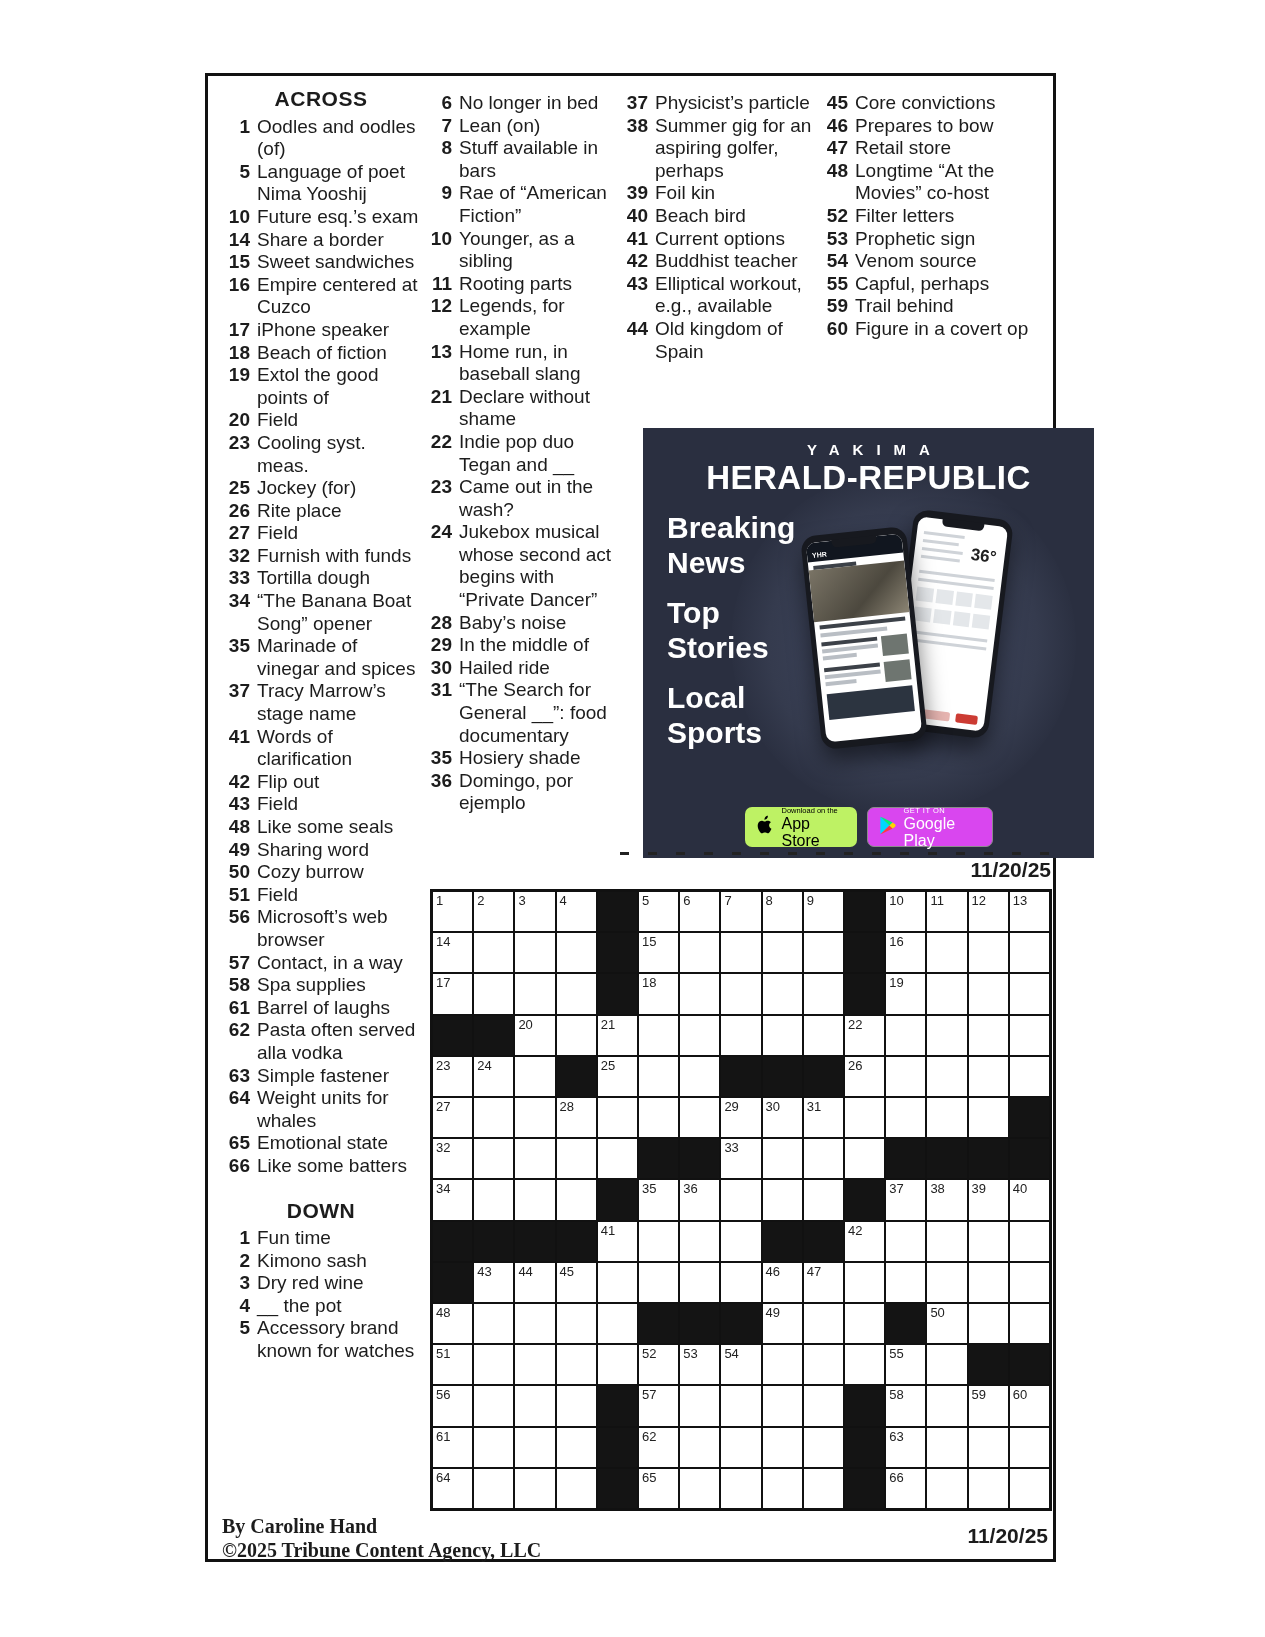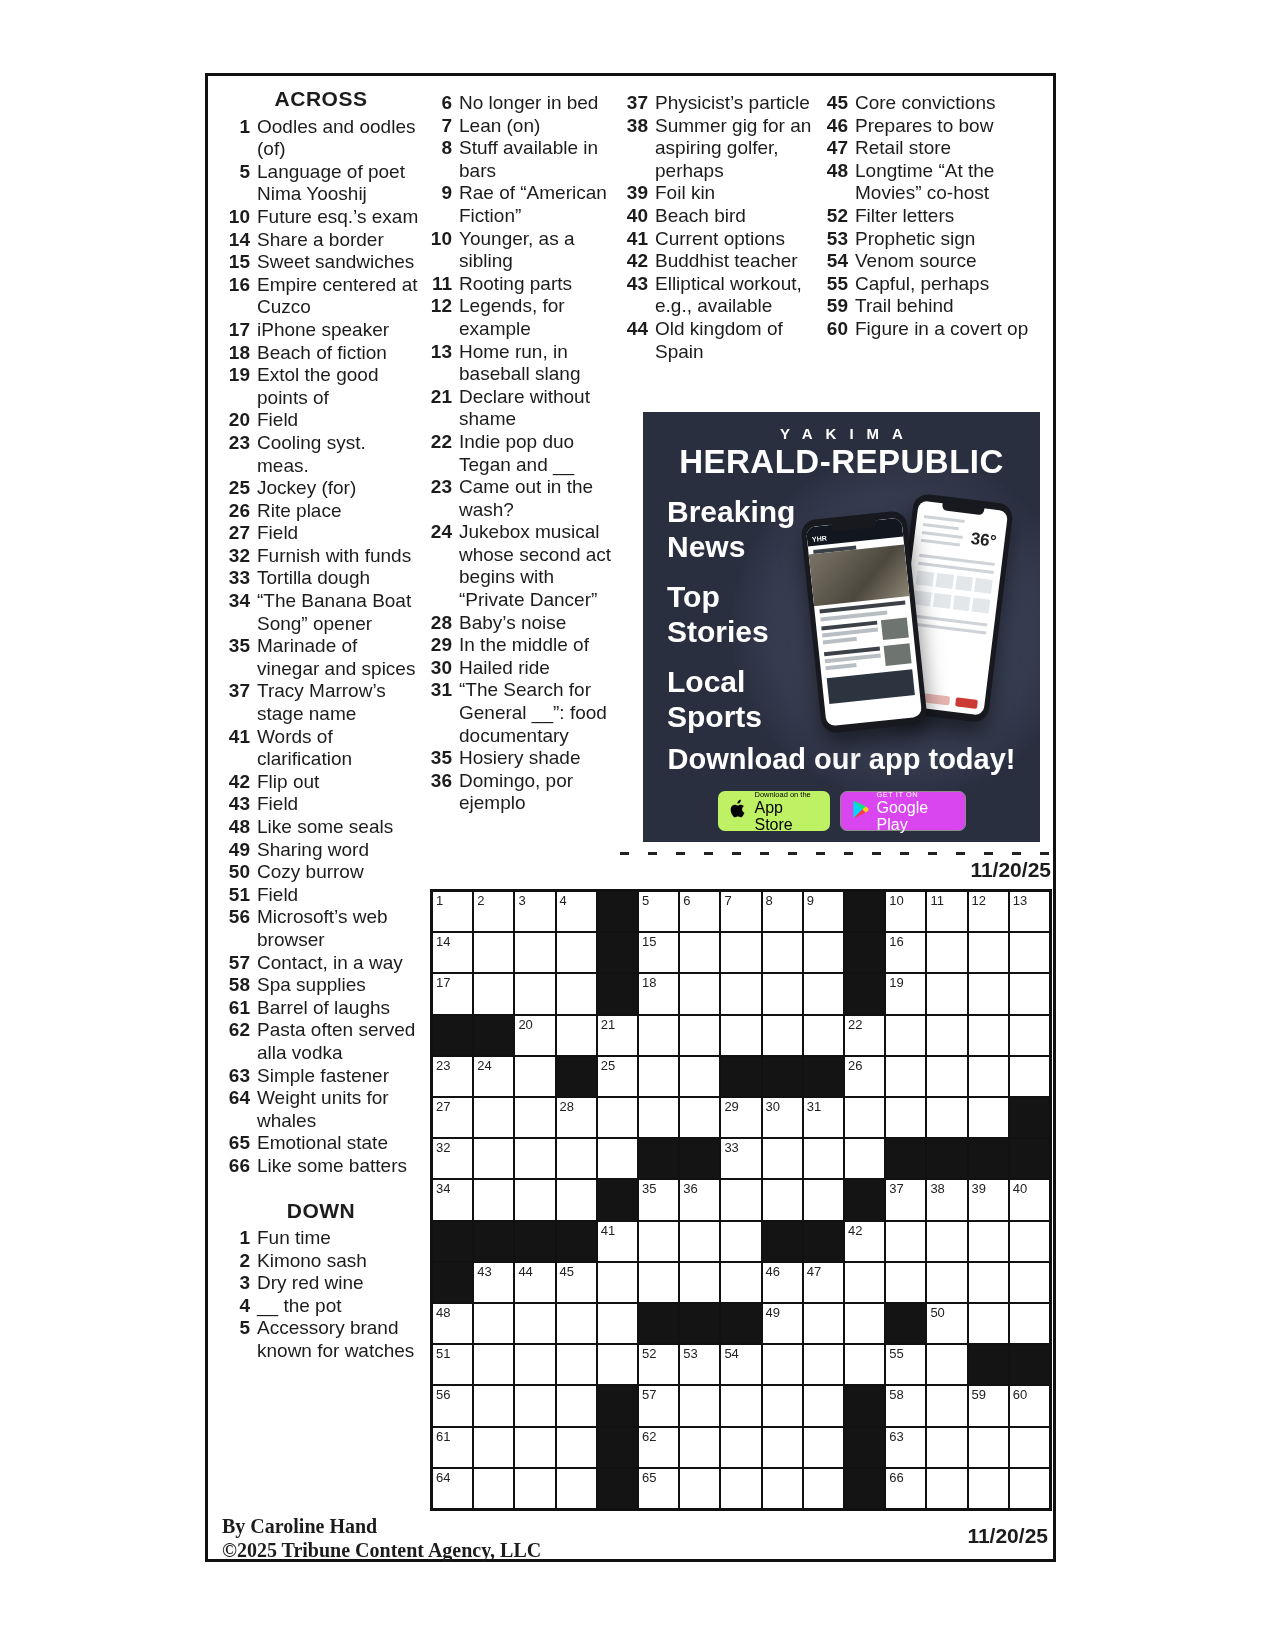--- a/index.html
+++ b/index.html
@@ -11,21 +11,21 @@
   .col3{left:412px;top:16px;width:194px;}
   .col4{left:612px;top:16px;width:228px;}
   .section-title{font-weight:bold;font-size:21px;text-align:center;margin:0 0 5px 0;letter-spacing:.5px;}
   .section-title + .clue{margin-top:0;}
   .clue{position:relative;padding-left:35px;}
   .cnum{position:absolute;left:0;top:0;width:28px;text-align:right;font-weight:bold;}
   .ctxt{display:block;}
   .clue-col .section-title:not(:first-child){margin-top:22px;}
 
   
-  .ad{position:absolute;left:435px;top:336px;width:397px;height:430px;background:#2a2f40;overflow:hidden;}
+  .ad{position:absolute;left:435px;top:352px;width:451px;height:430px;background:#2a2f40;overflow:hidden;}
   .ad-glow{position:absolute;left:88px;top:42px;width:345px;height:345px;border-radius:50%;
     background:radial-gradient(circle,#414963 0%,#353b4e 55%,rgba(42,47,64,0) 72%);}
   .ad-kicker{position:absolute;left:0;top:13px;width:100%;text-align:center;color:#fff;
     font-size:15px;letter-spacing:13px;text-indent:13px;font-weight:bold;}
   .ad-brand{position:absolute;left:0;top:31px;width:100%;text-align:center;color:#fff;
     font-size:33px;font-weight:bold;letter-spacing:.5px;}
   .ad-features{position:absolute;left:24px;top:82px;width:134px;}
   .feat{color:#fff;font-weight:bold;font-size:30px;line-height:35px;margin-bottom:15px;}
   .ad-cta{position:absolute;left:0;top:331px;width:100%;text-align:center;color:#fff;
     font-weight:bold;font-size:29px;}
@@ -465,21 +465,20 @@
                 <div class="news-line" style="width:55%"></div>
               </div>
             <div class="thumb"></div>
           </div>
           <div class="dark-card"></div>
         </div>
         <div class="notch"></div>
       </div>
     </div>
 
-    <div class="ad-cta">Download our app today!</div>
 
     <div class="badges">
       <div class="badge badge-appstore">
         <span>
           <svg width="20" height="22" viewBox="0 0 24 26">
               <path fill="#000" d="M16.9 13.6c0-2.5 2.1-3.7 2.2-3.8-1.2-1.7-3-2-3.7-2-1.6-.2-3 .9-3.8.9-.8 0-2-.9-3.3-.9-1.7 0-3.3 1-4.2 2.5-1.8 3.1-.5 7.6 1.3 10.1.9 1.2 1.9 2.6 3.2 2.5 1.3-.1 1.8-.8 3.3-.8 1.5 0 2 .8 3.3.8 1.4 0 2.2-1.2 3.1-2.5 1-1.4 1.4-2.8 1.4-2.9-.1 0-2.7-1-2.8-3.9zM14.4 5.2c.7-.9 1.2-2 1-3.2-1 0-2.2.7-3 1.5-.6.7-1.2 2-1 3.1 1.1.1 2.3-.6 3-1.4z"></path>
             </svg>
         </span>
         <span class="txt">
           <span class="b1" style="display:block">Download on the</span>

